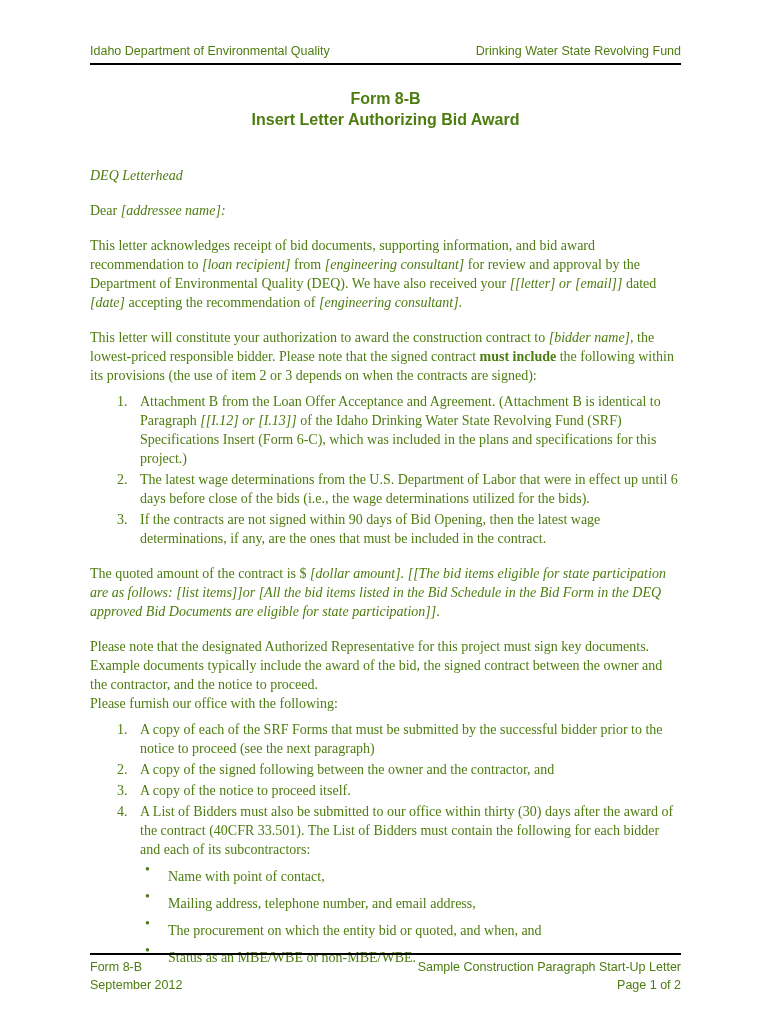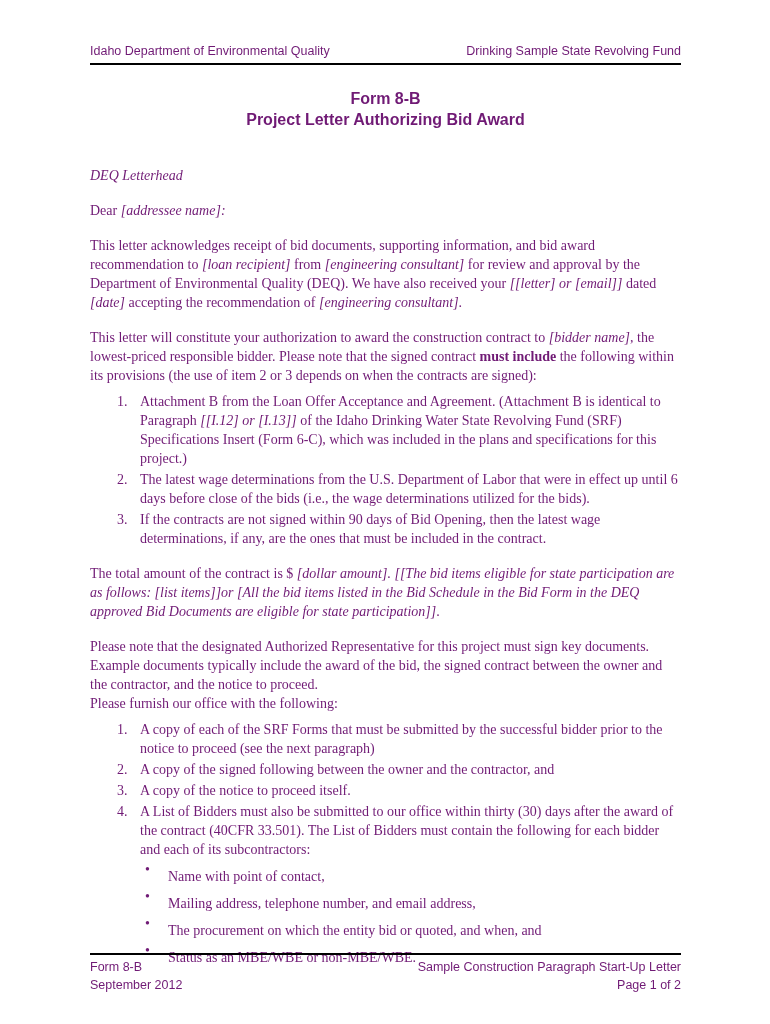--- a/index.html
+++ b/index.html
@@ -1,18 +1,18 @@
 <!DOCTYPE html>
 <html><head>
 <meta charset="utf-8">
 <style>
   html,body { margin:0; padding:0; background:#ffffff; }
   .page {
     position:relative; width:770px; height:1024px; background:#ffffff;
-    color:#701a75; font-family:"Liberation Serif", serif; overflow:hidden;
+    color:#4d7c0f; font-family:"Liberation Serif", serif; overflow:hidden;
   }
   .header {
     position:absolute; left:90px; width:591px; top:44px;
     display:flex; justify-content:space-between;
     font-family:"Liberation Sans", sans-serif; font-size:12.5px; line-height:15px;
     border-bottom:2px solid #000; padding-bottom:4px;
   }
   .doc-title {
     position:absolute; left:90px; width:591px; top:88px;
     text-align:center; font-family:"Liberation Sans", sans-serif;
@@ -43,26 +43,26 @@
   }
   .footer .col-right { text-align:right; }
 </style>
 </head>
 <body>
 
 <div class="page">
 
   <div class="header">
     <span>Idaho Department of Environmental Quality</span>
-    <span>Drinking Sample State Revolving Fund</span>
+    <span>Drinking Water State Revolving Fund</span>
   </div>
 
   <div class="doc-title">
     <div>Form 8-B</div>
-    <div>Project Letter Authorizing Bid Award</div>
+    <div>Insert Letter Authorizing Bid Award</div>
   </div>
 
   <div class="letter-body">
       <div class="para gap-lg"><span class="it">DEQ Letterhead</span></div>
       <div class="para gap-lg"><span>Dear </span><span class="it">[addressee name]:</span></div>
       <div class="para"><span>This letter acknowledges receipt of bid documents, supporting information, and bid award recommendation to </span><span class="it">[loan recipient]</span><span> from </span><span class="it">[engineering consultant]</span><span> for review and approval by the Department of Environmental Quality (DEQ). We have also received your </span><span class="it">[[letter] or [email]]</span><span> dated </span><span class="it">[date]</span><span> accepting the recommendation of </span><span class="it">[engineering consultant]</span><span>.</span></div>
       <div class="para"><span>This letter will constitute your authorization to award the construction contract to </span><span class="it">[bidder name]</span><span>, the lowest-priced responsible bidder. Please note that the signed contract </span><span class=" bd">must include</span><span> the following within its provisions (the use of item 2 or 3 depends on when the contracts are signed):</span></div>
       <div class="olist">
         <div class="li-row">
           <span class="li-num">1.</span>
@@ -70,21 +70,21 @@
         </div>
         <div class="li-row">
           <span class="li-num">2.</span>
           <div class="li-body"><span>The latest wage determinations from the U.S. Department of Labor that were in effect up until 6 days before close of the bids (i.e., the wage determinations utilized for the bids).</span></div>
         </div>
         <div class="li-row">
           <span class="li-num">3.</span>
           <div class="li-body"><span>If the contracts are not signed within 90 days of Bid Opening, then the latest wage determinations, if any, are the ones that must be included in the contract.</span></div>
         </div>
       </div>
-      <div class="para"><span>The total amount of the contract is $ </span><span class="it">[dollar amount]. [[The bid items eligible for state participation are as follows: [list items]]or [All the bid items listed in the Bid Schedule in the Bid Form in the DEQ approved Bid Documents are eligible for state participation]]</span><span>.</span></div>
+      <div class="para"><span>The quoted amount of the contract is $ </span><span class="it">[dollar amount]. [[The bid items eligible for state participation are as follows: [list items]]or [All the bid items listed in the Bid Schedule in the Bid Form in the DEQ approved Bid Documents are eligible for state participation]]</span><span>.</span></div>
       <div class="para"><span>Please note that the designated Authorized Representative for this project must sign key documents. Example documents typically include the award of the bid, the signed contract between the owner and the contractor, and the notice to proceed.
 Please furnish our office with the following:</span></div>
       <div class="olist">
         <div class="li-row">
           <span class="li-num">1.</span>
           <div class="li-body"><span>A copy of each of the SRF Forms that must be submitted by the successful bidder prior to the notice to proceed (see the next paragraph)</span></div>
         </div>
         <div class="li-row">
           <span class="li-num">2.</span>
           <div class="li-body"><span>A copy of the signed following between the owner and the contractor, and</span></div>

